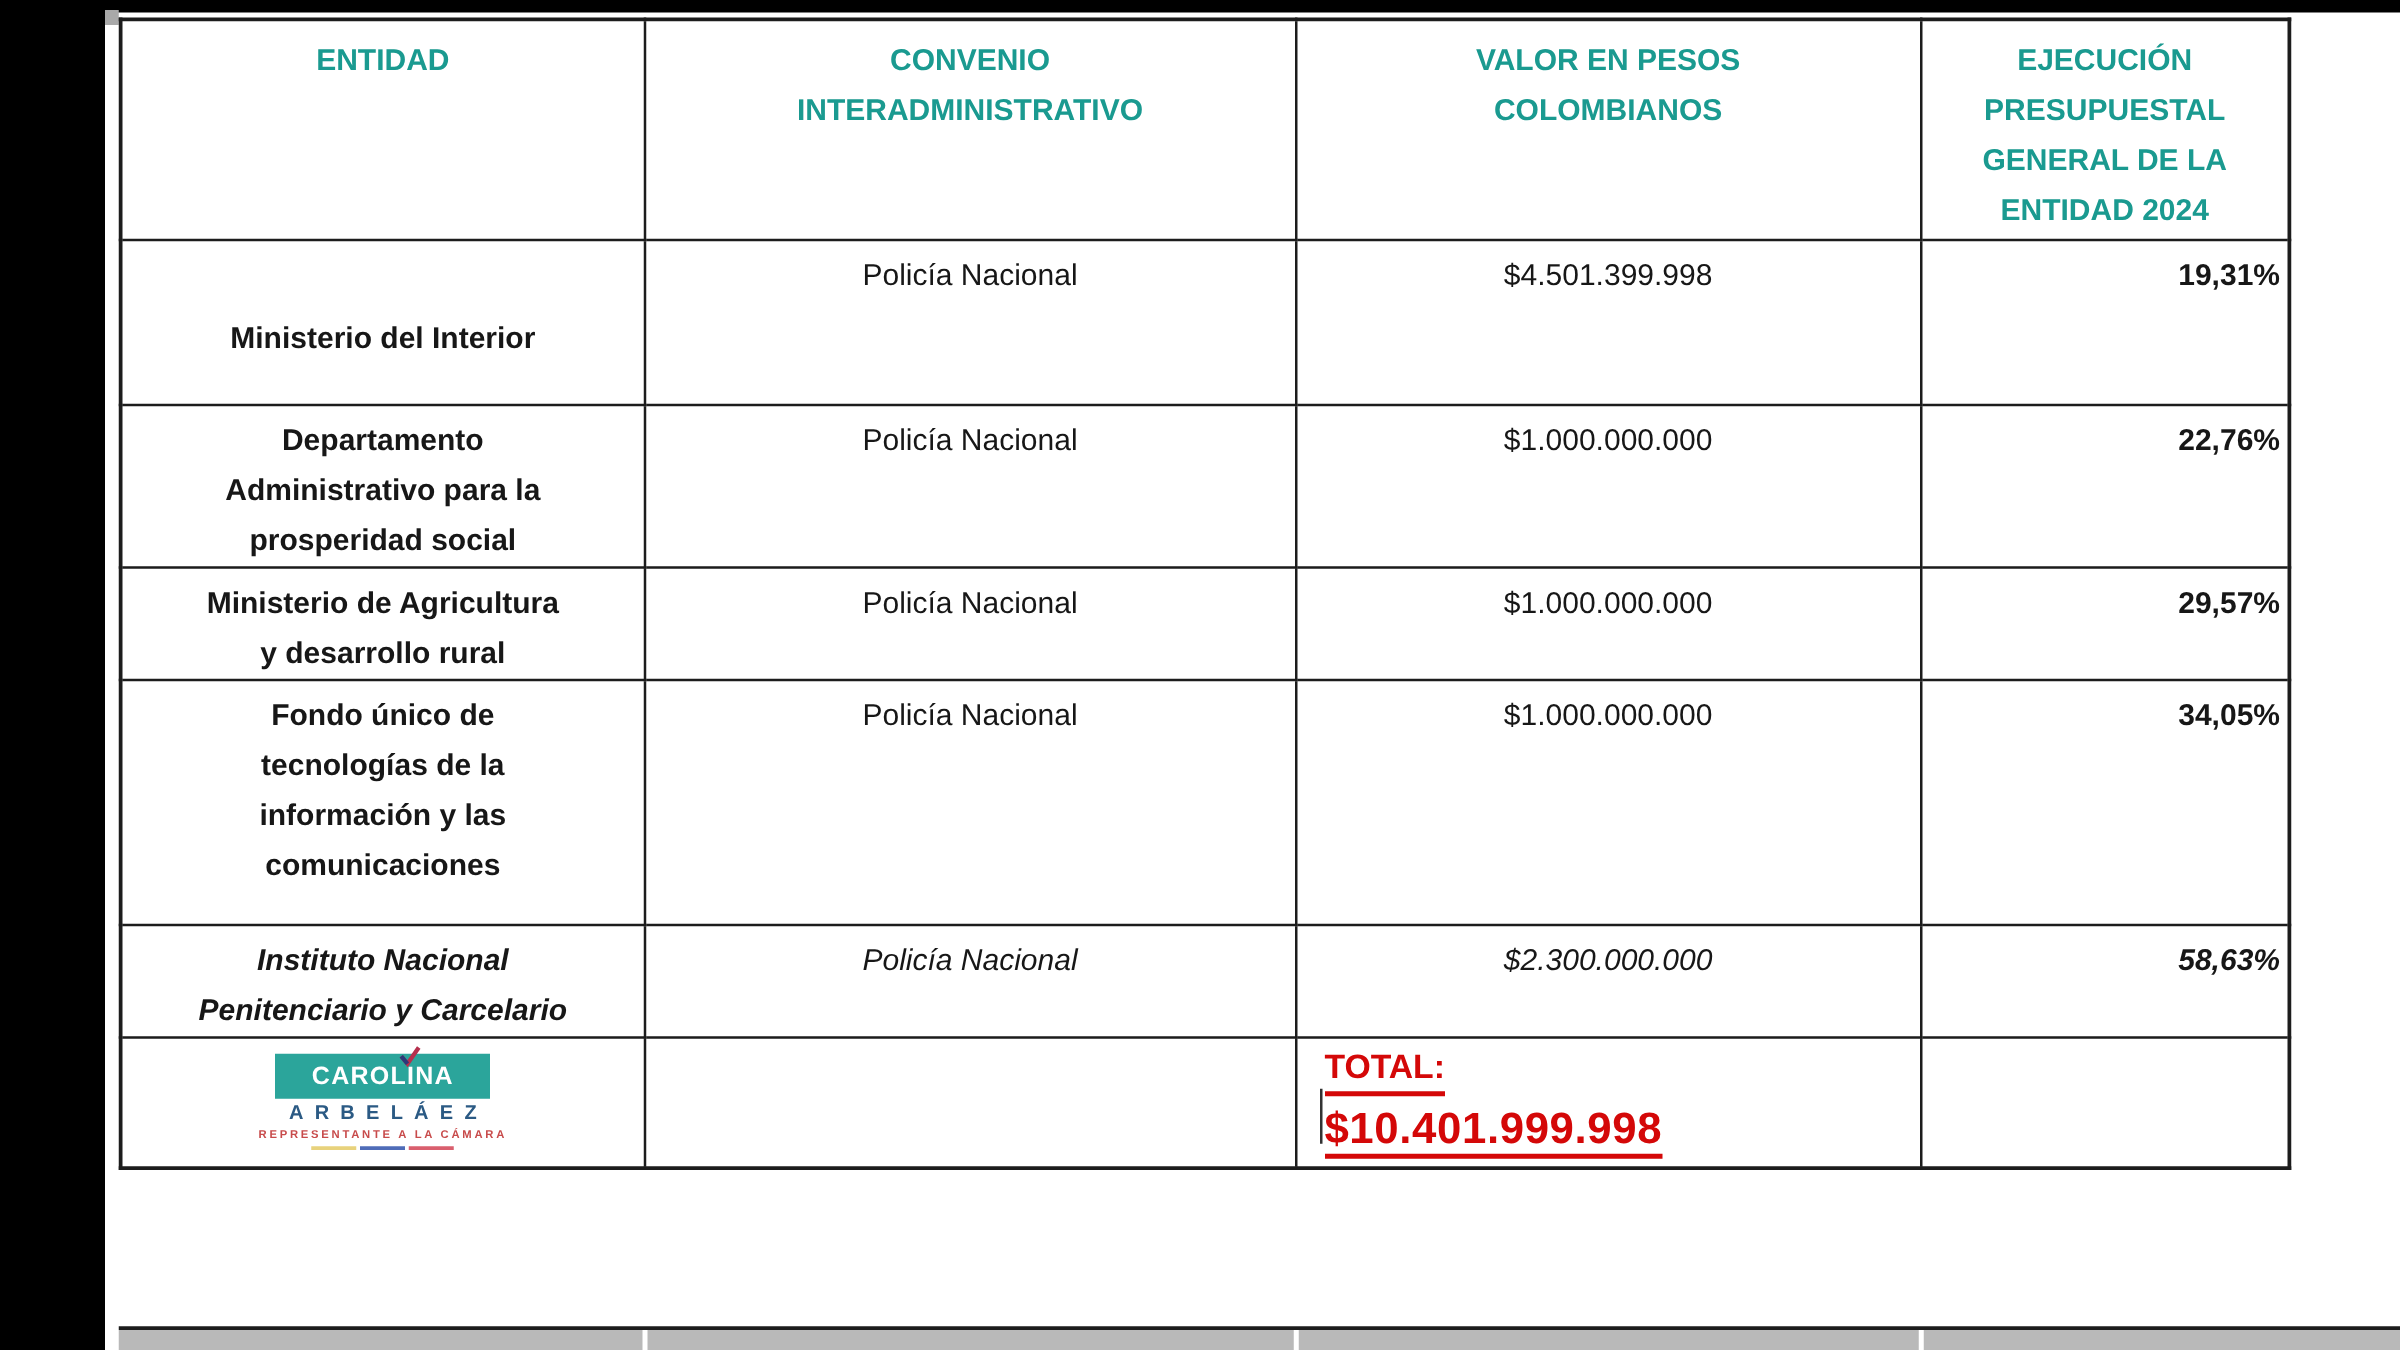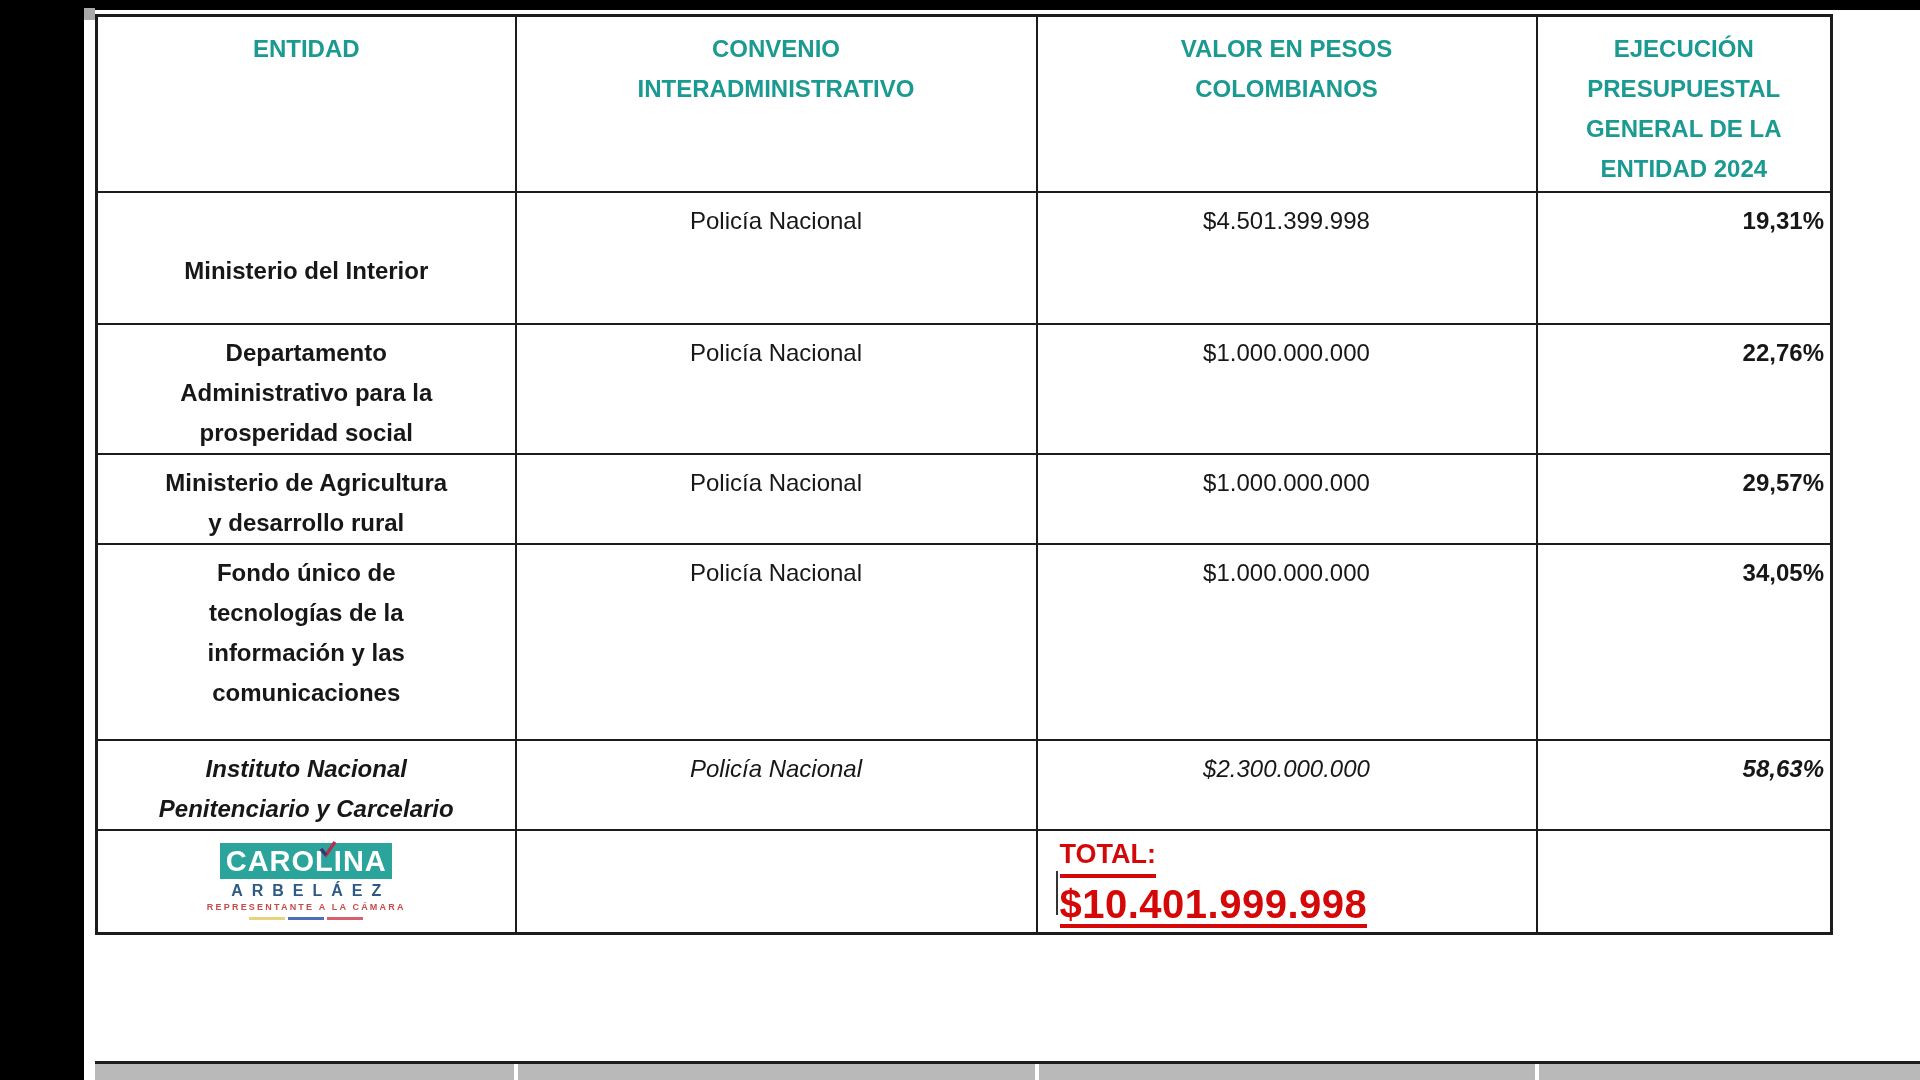--- a/index.html
+++ b/index.html
@@ -31,30 +31,30 @@
   tr.row5   { height: 90px; font-style: italic;  }
   tr.rfoot  { height: 90px;  }
 
   tr.row0 td.entity   { padding-top: 58px; }   
   tr.row2 td.convenio { padding-top: 62px; }   
 
   
   td.total-cell { text-align: left; padding-left: 22px; padding-top: 4px; position: relative; }
   .total-label { display: inline-block; color: #d40808; font-weight: bold; font-size: 27px;
                  line-height: 30px; border-bottom: 4px solid #d40808; padding-bottom: 5px; }
-  .total-value { display: block; color: #d40808; font-weight: bold; font-size: 40px;
+  .total-value { display: block; color: #d40808; font-weight: bold; font-size: 35px;
                  line-height: 34px; margin-top: 9px; border-bottom: 4px solid #d40808;
                  padding-bottom: 3px; width: fit-content; letter-spacing: 0.5px; }
   .caret { position: absolute; left: 18px; top: 40px; width: 2px; height: 44px; background: #333; }
 
   
   td.logo-cell { padding-top: 4px; }
   .logo { display: inline-block; position: relative; width: 230px; text-align: center; }
   .logo-box { position: relative; margin: 8px auto 0 auto; width: 172px; height: 36px; background: #2ba59b;
-              color: #fff; font-weight: bold; font-size: 29px; line-height: 36px; letter-spacing: 1px; }
+              color: #fff; font-weight: bold; font-size: 20px; line-height: 36px; letter-spacing: 1px; }
   .logo-check { position: absolute; top: -13px; left: 98px; }
   .logo-name2 { margin-top: 3px; color: #2b5a84; font-weight: bold; font-size: 16px;
                 line-height: 18px; letter-spacing: 9px; text-indent: 9px; }
   .logo-tag { margin-top: 2px; color: #c84b4b; font-weight: bold; font-size: 9px;
               line-height: 11px; letter-spacing: 2.2px; }
   .logo-flag { margin-top: 4px; height: 3px; display: flex; justify-content: center; gap: 3px; }
   .logo-flag span { display: inline-block; height: 3px; width: 36px; }
   .flag-y { background: #e8d27c; } .flag-b { background: #4f6cb8; } .flag-r { background: #d95f6e; }
 
   

